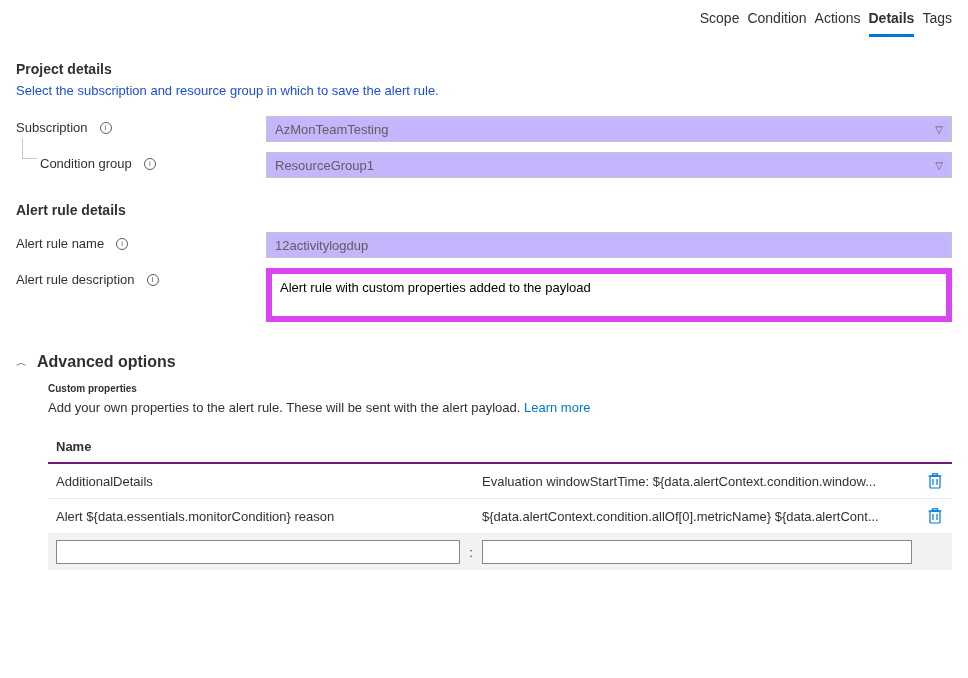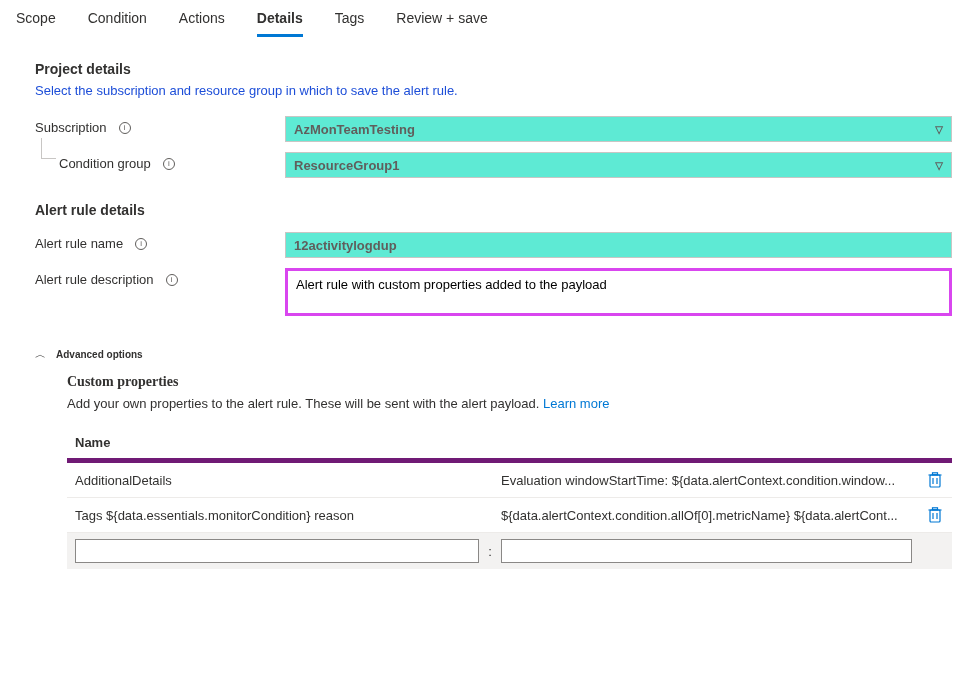--- a/index.html
+++ b/index.html
@@ -7,35 +7,36 @@
     margin: 0;
     padding: 0;
     font-family: "Segoe UI", -apple-system, sans-serif;
     font-size: 13px;
     color: #323130;
     background: #fff;
     width: 968px;
   }
   .tabs {
     display: flex;
-    gap: 32px;
+    gap: 8px;
     padding: 6px 16px 0 16px;
+    justify-content: flex-end;
   }
   .tab {
     padding: 4px 0 8px 0;
     cursor: pointer;
     font-size: 14px;
     color: #323130;
     border-bottom: 3px solid transparent;
   }
   .tab.active {
     font-weight: 600;
     border-bottom-color: #0078d4;
   }
-  .section { padding: 0 16px; margin-left: 19px; }
+  .section { padding: 0 16px; }
   .section-title {
     font-weight: 600;
     font-size: 14px;
     margin: 24px 0 6px 0;
   }
   .section-desc {
     font-size: 13px;
     margin: 0 0 18px 0;
     color: #1d4ed8;
   }
@@ -79,64 +80,63 @@
     border: 1px solid #8a8886;
     background: #fff;
     padding: 0 8px;
     font-family: inherit;
     font-size: 13px;
     display: flex;
     align-items: center;
     justify-content: space-between;
   }
   .select-box.readonly, .text-box.readonly {
-    background: #5eead4;
+    background: #c4b5fd;
     color: #605e5c;
     border-color: #c8c6c4;
-    font-weight: bold;
   }
   .select-box .chev { font-size: 10px; color: #605e5c; }
   .textarea-box {
     width: 100%;
     min-height: 38px;
-    border: 3px solid #d946ef;
+    border: 6px solid #d946ef;
     padding: 6px 8px;
     font-family: inherit;
     font-size: 13px;
     resize: none;
     outline: none;
   }
   .advanced-toggle {
     display: flex;
     align-items: center;
     gap: 10px;
     margin: 28px 0 12px 0;
     cursor: pointer;
   }
   .advanced-toggle .chev-up {
     font-size: 11px;
     color: #323130;
   }
   .advanced-toggle .label {
     font-weight: 600;
-    font-size: 10px;
+    font-size: 16px;
   }
   .sub-section { padding-left: 32px; }
-  .sub-title { font-weight: 600; font-size: 14px; margin: 10px 0 6px 0; font-family: Liberation Serif, serif;}
+  .sub-title { font-weight: 600; font-size: 10px; margin: 10px 0 6px 0;}
   .sub-desc { font-size: 13px; margin: 0 0 16px 0; }
   .link { color: #0078d4; cursor: pointer; }
   .prop-table {
     width: 100%;
   }
   .prop-header, .prop-row, .prop-input-row {
     display: flex;
     align-items: center;
   }
   .prop-header {
-    border-bottom: 5px solid #701a75;
+    border-bottom: 2px solid #701a75;
     padding: 8px 0;
   }
   .prop-header .col { font-weight: 600; font-size: 13px; }
   .col-name { flex: 0 0 430px; padding-left: 8px;}
   .col-value { flex: 1; padding-left: 4px; overflow: hidden; text-overflow: ellipsis; white-space: nowrap;}
   .col-action { flex: 0 0 34px; display:flex; justify-content:center;}
   .prop-row {
     border-bottom: 1px solid #edebe9;
     padding: 9px 0;
     font-size: 13px;
@@ -166,21 +166,20 @@
 </style>
 </head>
 <body>
 
 <div class="tabs">
   <div class="tab">Scope</div>
   <div class="tab">Condition</div>
   <div class="tab">Actions</div>
   <div class="tab active">Details</div>
   <div class="tab">Tags</div>
-  <div class="tab">Review + save</div>
 </div>
 
 <div class="section">
   <div class="section-title">Project details</div>
   <p class="section-desc">Select the subscription and resource group in which to save the alert rule.</p>
 
   <div class="form-row">
     <div class="form-label">
       <span>Subscription</span>
       <span class="info-icon">i</span>
@@ -257,21 +256,21 @@
                 <rect x="4.5" y="0.8" width="5" height="2" fill="none" stroke="#0078d4" stroke-width="1.2"></rect>
                 <line x1="0.5" y1="3" x2="13.5" y2="3" stroke="#0078d4" stroke-width="1.2"></line>
                 <line x1="5" y1="6" x2="5" y2="12" stroke="#0078d4" stroke-width="1.2"></line>
                 <line x1="9" y1="6" x2="9" y2="12" stroke="#0078d4" stroke-width="1.2"></line>
               </svg>
           </span>
         </div>
       </div>
 
       <div class="prop-row">
-        <div class="col-name">Tags ${data.essentials.monitorCondition} reason</div>
+        <div class="col-name">Alert ${data.essentials.monitorCondition} reason</div>
         <div class="col-value">${data.alertContext.condition.allOf[0].metricName} ${data.alertCont...</div>
         <div class="col-action">
           <span class="trash">
             <svg viewBox="0 0 14 16">
                 <rect x="2" y="3" width="10" height="12" rx="1" fill="none" stroke="#0078d4" stroke-width="1.2"></rect>
                 <rect x="4.5" y="0.8" width="5" height="2" fill="none" stroke="#0078d4" stroke-width="1.2"></rect>
                 <line x1="0.5" y1="3" x2="13.5" y2="3" stroke="#0078d4" stroke-width="1.2"></line>
                 <line x1="5" y1="6" x2="5" y2="12" stroke="#0078d4" stroke-width="1.2"></line>
                 <line x1="9" y1="6" x2="9" y2="12" stroke="#0078d4" stroke-width="1.2"></line>
               </svg>

